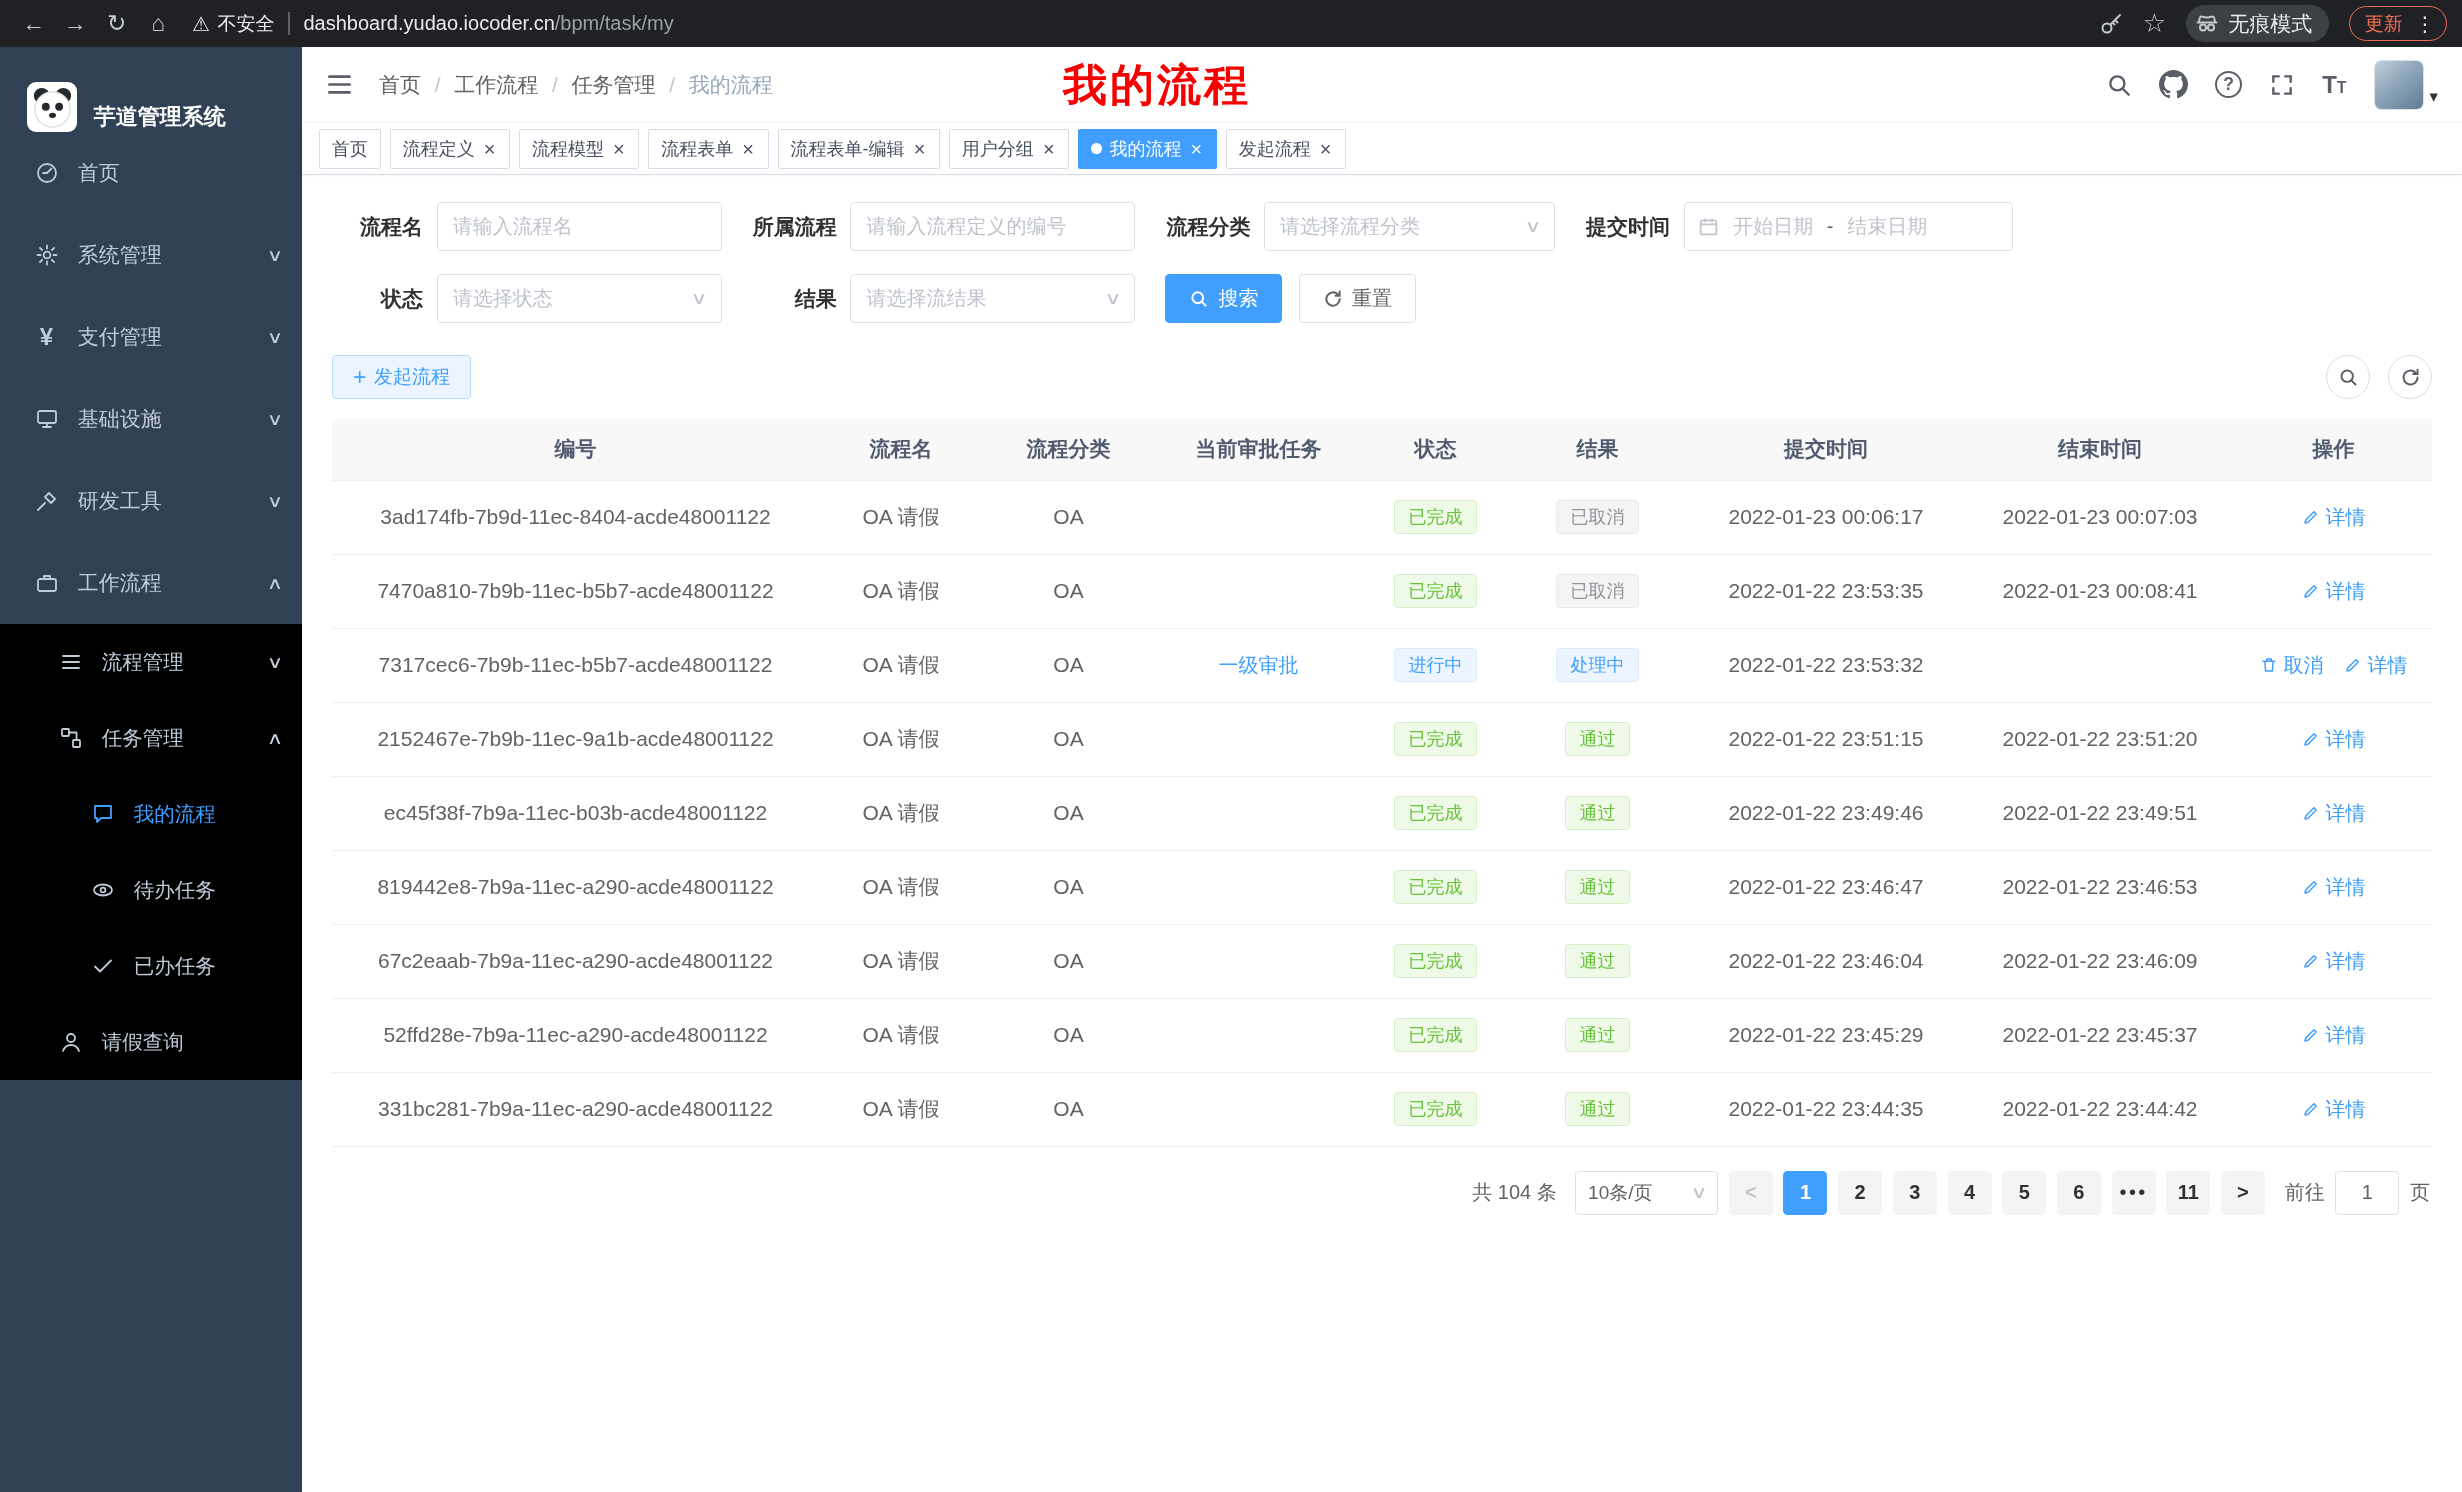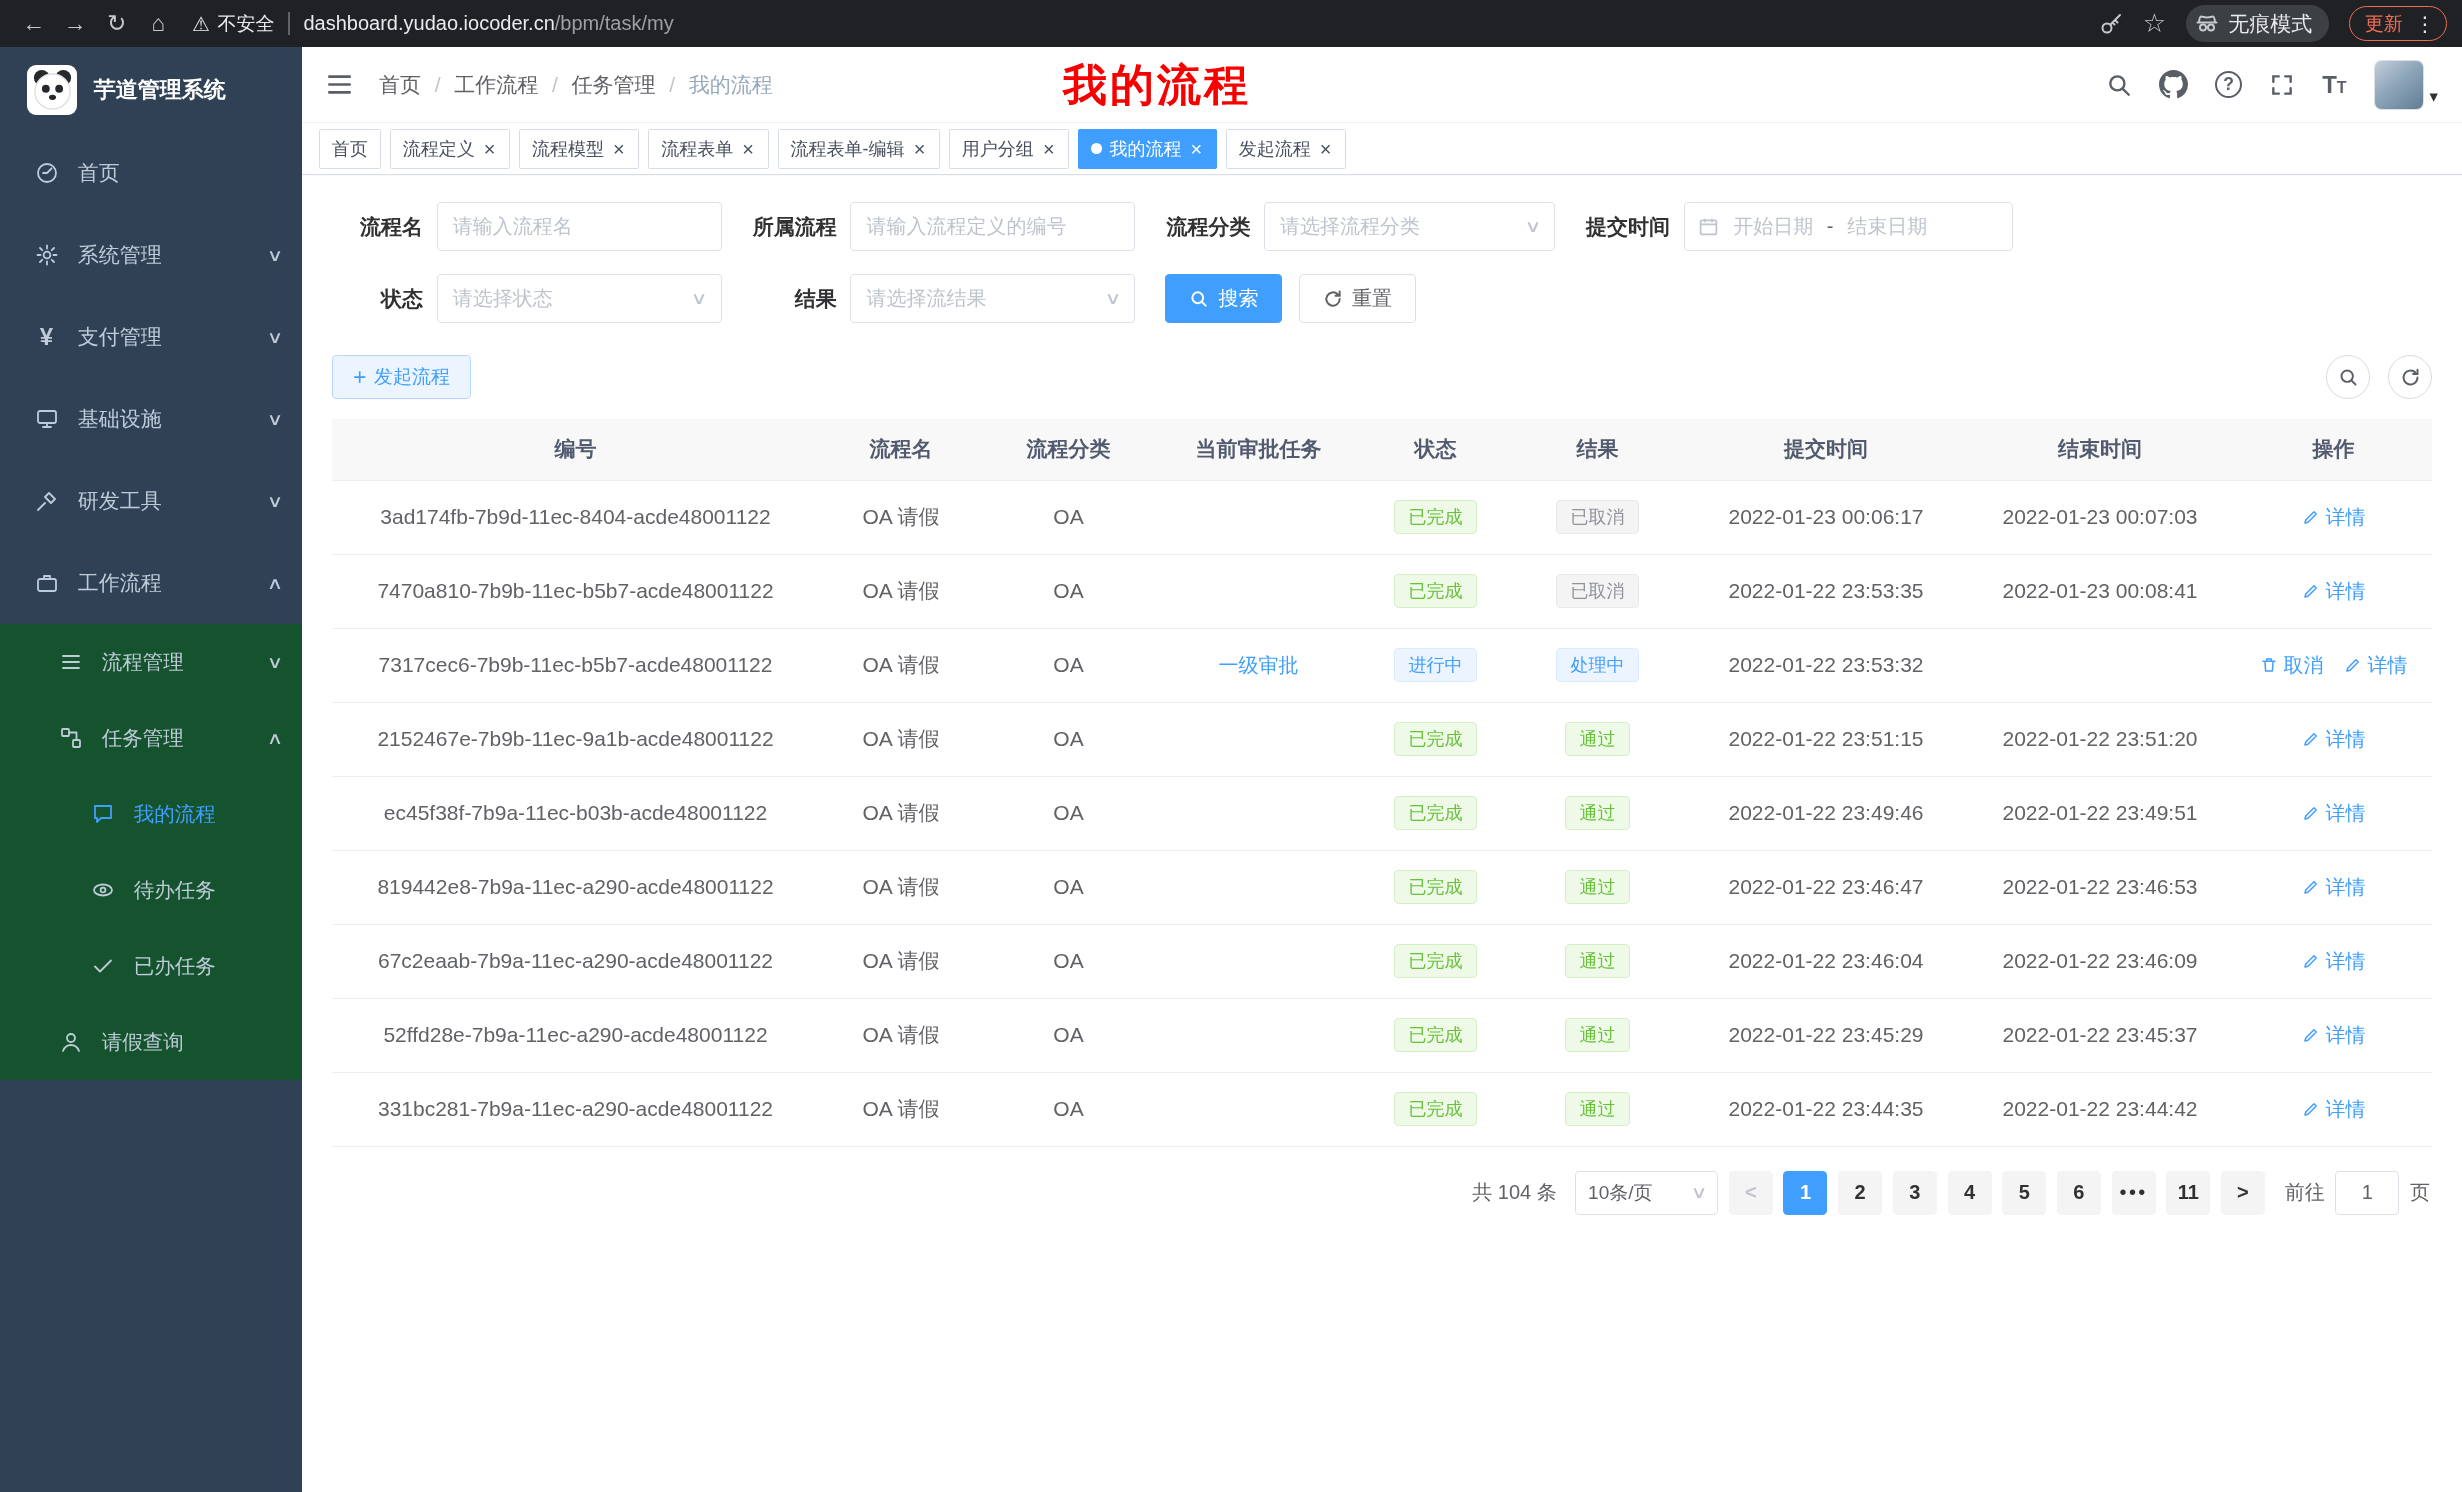--- a/index.html
+++ b/index.html
@@ -26,29 +26,29 @@
   .incog { display: flex; align-items: center; gap: 9px; background: #3c4043; border-radius: 760px; padding: 4.6px 16.7px 4.6px 9px; color: #e8eaed; font-size: 21px; }
   .update-chip { display: flex; align-items: center; gap: 12px; border: 1.5px solid #ef6c53; border-radius: 760px; padding: 3.8px 10.7px 3.8px 15px; cursor: pointer; }
   .update-chip .u-label { color: #ef6c53; font-size: 19px; }
   .update-chip .dots { color: #e8eaed; font-size: 20.5px; }
 
   
   .app { display: flex; height: 1446px; }
 
   
   .sidebar { width: 302px; flex-shrink: 0; background: #304156; color: #bfcbd9; }
-  .logo-row { height: 85px; display: flex; align-items: center; gap: 16.7px; padding-left: 27px; }
+  .logo-row { height: 85px; display: flex; align-items: flex-end; gap: 16.7px; padding-left: 27px; }
   .logo-img { width: 50px; height: 50px; border-radius: 9px; background: #fff; display: flex; align-items: center; justify-content: center; overflow: hidden; }
   .app-title { color: #fff; font-size: 22px; font-weight: 700; white-space: nowrap; }
   .menu-item { height: 82px; display: flex; align-items: center; gap: 16.7px; padding: 0 21px 0 32px; font-size: 21px; color: #bfcbd9; cursor: pointer; white-space: nowrap; }
   .m-icon { width: 29px; display: flex; justify-content: center; align-items: center; font-size: 23px; flex-shrink: 0; }
   .m-svg { width: 24px; height: 24px; stroke: currentColor; fill: none; stroke-width: 1.8; stroke-linecap: round; stroke-linejoin: round; }
   .yen { font-weight: 700; font-size: 24px; }
   .arrow { margin-left: auto; font-size: 16.7px; transform: scaleX(1.35); color: #bfcbd9; }
-  .submenu { background: #14532d; }
+  .submenu { background: #000000; }
   .submenu .menu-item { height: 76px; padding-left: 56px; font-size: 20.5px; }
   .submenu .menu-item.child { padding-left: 88px; }
   .menu-item.active { color: #409eff; }
 
   
   .main { flex: 1; min-width: 0; display: flex; flex-direction: column; background: #fff; }
 
   .navbar { height: 76px; display: flex; align-items: center; padding: 0 24px; position: relative; border-bottom: 0.8px solid #f0f1f4; }
   .hamburger { width: 30px; height: 30px; cursor: pointer; color: #5a5e66; display: flex; align-items: center; }
   .h-svg { width: 27px; height: 27px; stroke: #5a5e66; stroke-width: 2.4; fill: none; stroke-linecap: round; }

